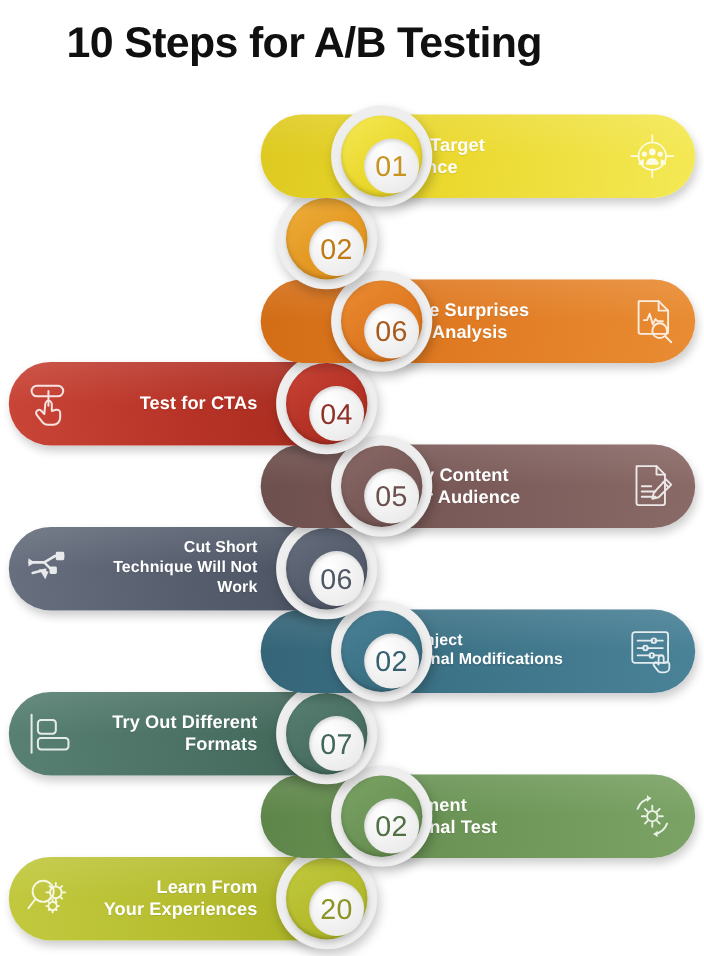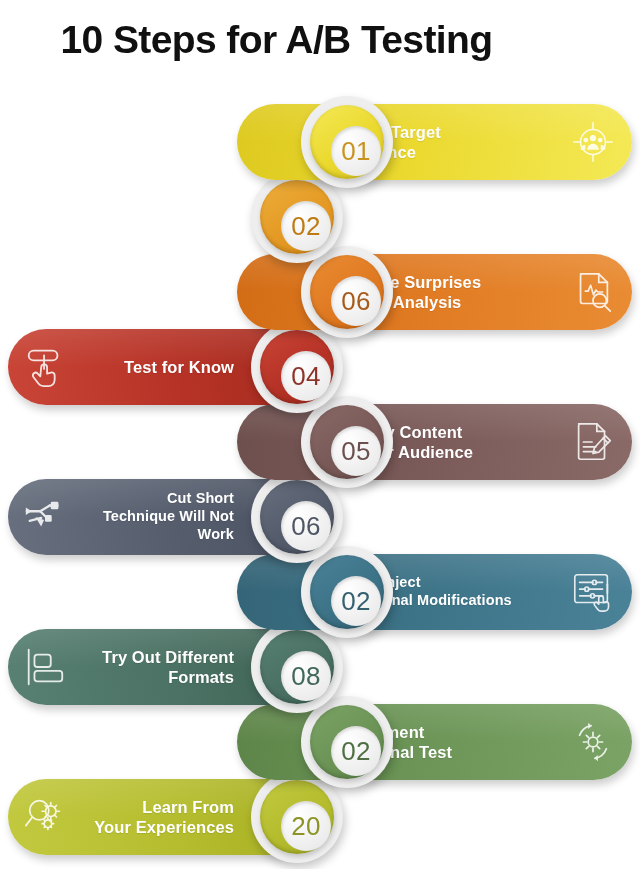--- a/index.html
+++ b/index.html
@@ -203,21 +203,21 @@
           <div class="ring" style="background: linear-gradient(145deg, rgb(233, 140, 51) 0%, rgb(224, 122, 34) 55%, rgb(210, 108, 21) 100%);">
             <div class="disc">
               <span class="num" style="color: rgb(168, 90, 28);">06</span>
             </div>
           </div>
         </div>
       </div>
       <div class="step left" style="top: 321px; z-index: 34;">
         <div class="bar" style="background: linear-gradient(260deg, rgb(163, 42, 30) 0%, rgb(182, 50, 38) 45%, rgb(201, 69, 55) 100%);">
           <div class="bar-inner">
-            <div class="label">Test for Know</div>
+            <div class="label">Test for CTAs</div>
             <span class="icon" style="color: rgb(255, 255, 255);">
               <svg viewBox="0 0 48 48">
                 <use href="#ic-click-hand-button-icon"></use>
               </svg>
             </span>
           </div>
         </div>
         <div class="medallion">
           <div class="ring" style="background: linear-gradient(145deg, rgb(201, 69, 55) 0%, rgb(182, 50, 38) 55%, rgb(163, 42, 30) 100%);">
             <div class="disc">
@@ -294,21 +294,21 @@
             <span class="icon" style="color: rgb(255, 255, 255);">
               <svg viewBox="0 0 48 48">
                 <use href="#ic-layout-blocks-icon"></use>
               </svg>
             </span>
           </div>
         </div>
         <div class="medallion">
           <div class="ring" style="background: linear-gradient(145deg, rgb(88, 128, 115) 0%, rgb(74, 113, 99) 55%, rgb(63, 99, 86) 100%);">
             <div class="disc">
-              <span class="num" style="color: rgb(65, 102, 90);">08</span>
+              <span class="num" style="color: rgb(65, 102, 90);">07</span>
             </div>
           </div>
         </div>
       </div>
       <div class="step right" style="top: 696px; z-index: 24;">
         <div class="bar" style="background: linear-gradient(100deg, rgb(94, 133, 73) 0%, rgb(107, 148, 86) 45%, rgb(123, 163, 101) 100%);">
           <div class="bar-inner">
             <div class="label">Implement
 Seasonal Test</div>
             <span class="icon" style="color: rgb(255, 255, 255);">

